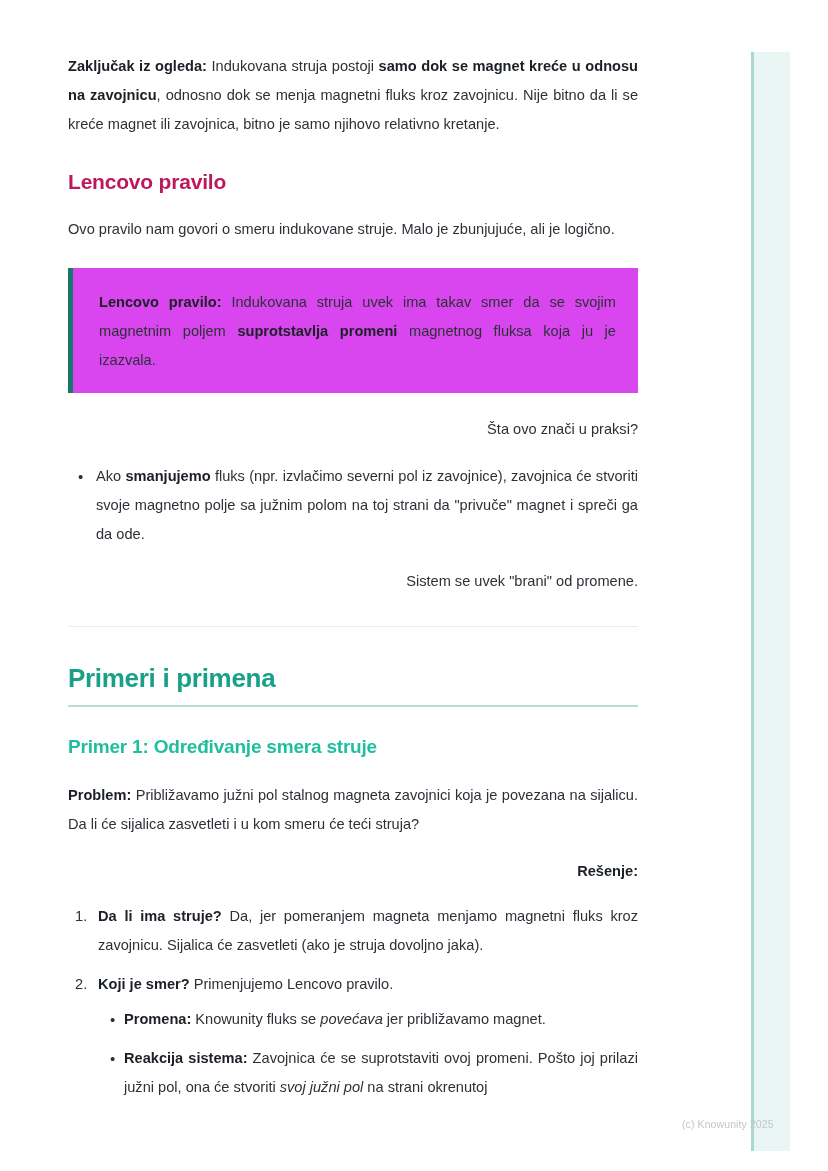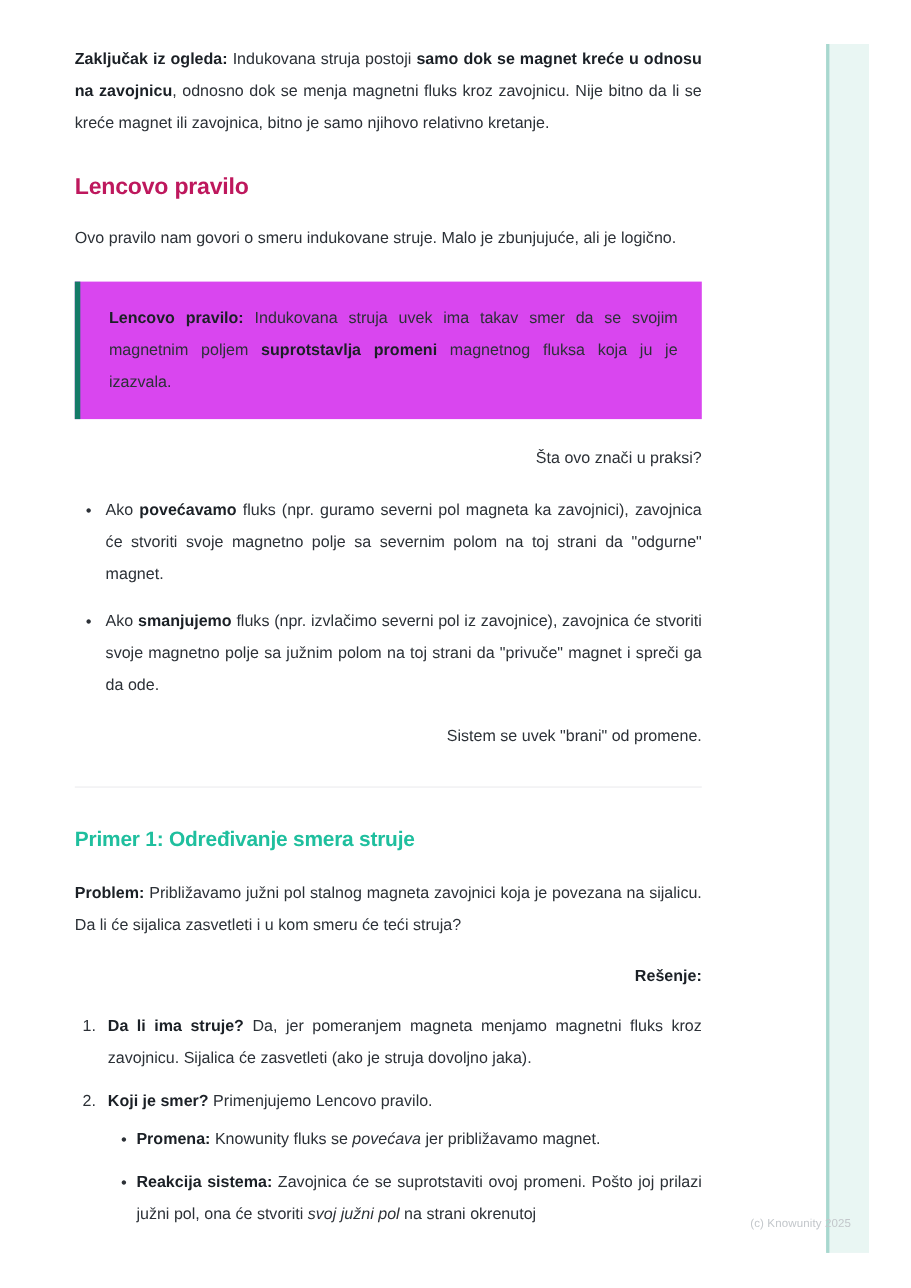--- a/index.html
+++ b/index.html
@@ -9,21 +9,21 @@
     height: 1171px;
     background: #ffffff;
     font-family: "Liberation Sans", sans-serif;
     color: #2c3137;
     position: relative;
     overflow: hidden;
   }
 
   .page {
     position: absolute;
-    left: 0; top: 4px;
+    left: 0; top: 16px;
     width: 828px;
     height: 864px;
   }
 
   
   .side-strip {
     position: absolute;
     left: 751px;
     top: 36px;
     width: 39px;
@@ -209,30 +209,30 @@
 
     <div class="callout">
       <p><span class="b">Lencovo pravilo:</span><span> Indukovana struja uvek ima takav smer da se svojim magnetnim poljem </span><span class="b">suprotstavlja promeni</span><span> magnetnog fluksa koja ju je izazvala.</span></p>
     </div>
 
     <div class="spacer-22"></div>
 
     <p class="body nojust">Šta ovo znači u praksi?</p>
 
     <ul class="bullets">
-      <li><span>Ako </span><span class="b">povećavamo</span><span> fluks (npr. guramo severni pol magneta ka zavojnici), zavojnica će stvoriti svoje magnetno polje sa severnim polom na toj strani da "odgurne" magnet.</span></li>
       <li><span>Ako </span><span class="b">smanjujemo</span><span> fluks (npr. izvlačimo severni pol iz zavojnice), zavojnica će stvoriti svoje magnetno polje sa južnim polom na toj strani da "privuče" magnet i spreči ga da ode.</span></li>
     </ul>
 
     <div class="spacer-18"></div>
 
     <p class="body nojust">Sistem se uvek "brani" od promene.</p>
 
     <hr class="divider">
 
+    <h1 class="big-head">Primeri i primena</h1>
 
     <h3 class="example-head">Primer 1: Određivanje smera struje</h3>
 
     <p class="body"><span class="b">Problem:</span><span> Približavamo južni pol stalnog magneta zavojnici koja je povezana na sijalicu. Da li će sijalica zasvetleti i u kom smeru će teći struja?</span></p>
 
     <div class="spacer-18"></div>
 
     <p class="body nojust"><span class="b">Rešenje:</span></p>
 
     <ol class="numbered">

